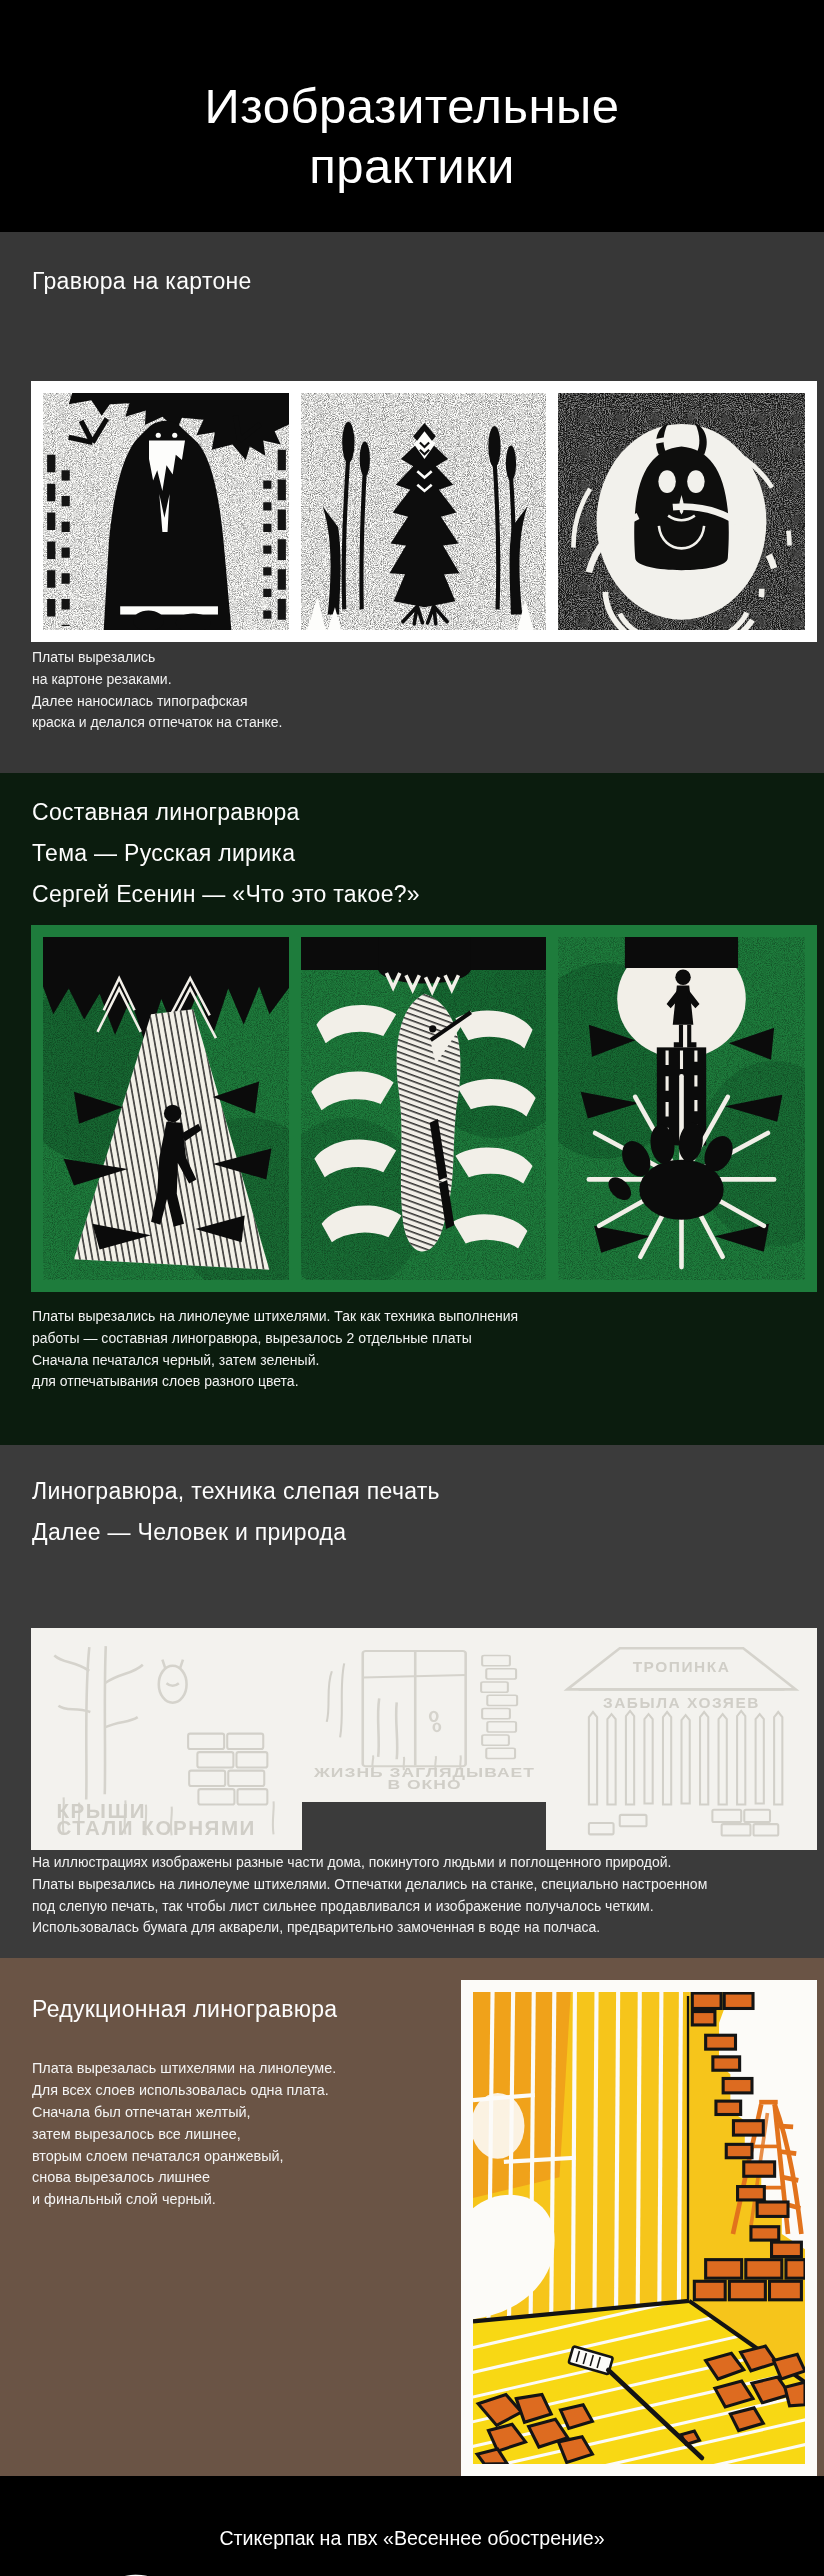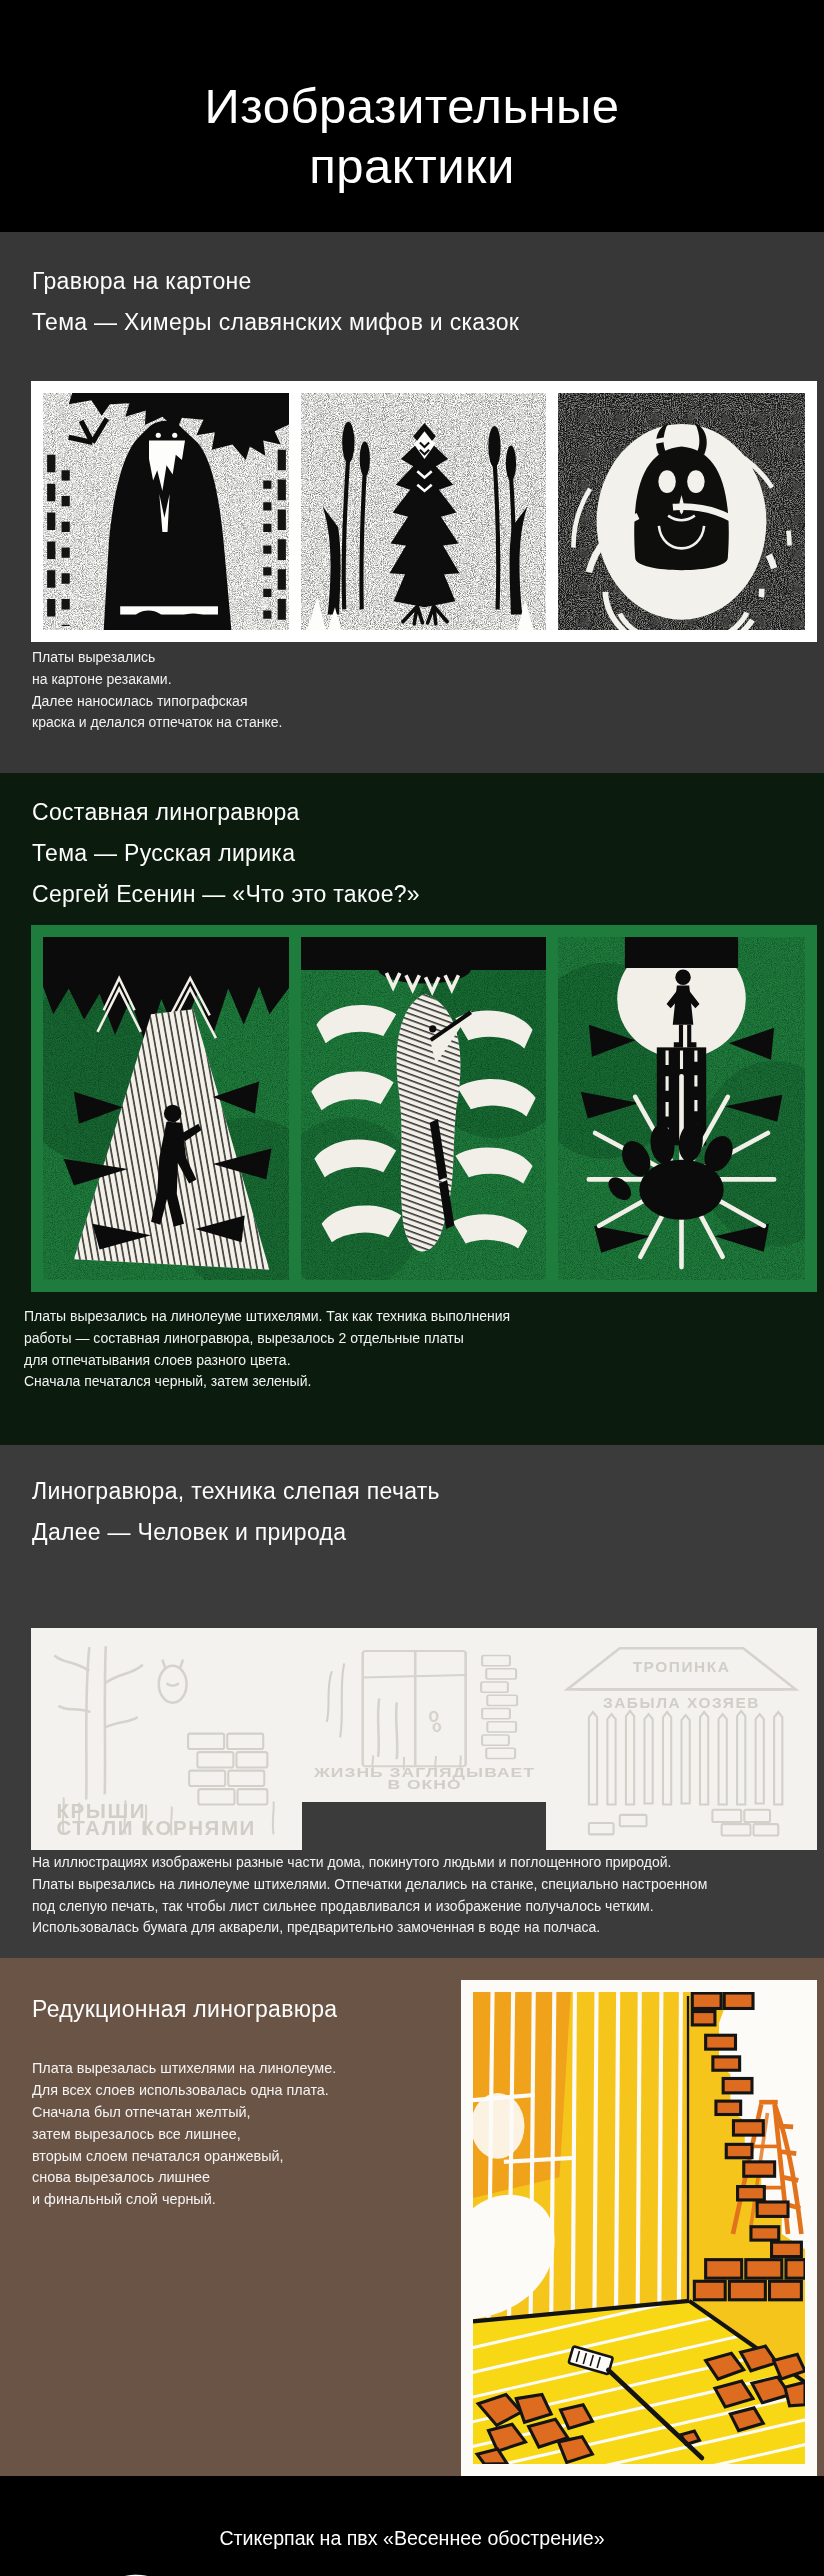--- a/index.html
+++ b/index.html
@@ -53,21 +53,20 @@
 
   <div class="band band-header">
     <div class="abs pagetitle" style="top:77px">
       <div>Изобразительные</div>
       <div>практики</div>
     </div>
   </div>
 
   <div class="band band-s1"></div>
   <div class="abs h1" style="left:32px;top:268px">Гравюра на картоне</div>
-  <div class="abs h1" style="left:32px;top:309px">Тема — Химеры славянских мифов и сказок</div>
 
   <figure class="art" style="left:31px;top:381px;width:247px;height:237px">
     <svg viewBox="0 0 480 460" preserveAspectRatio="none">
       <rect width="480" height="460" fill="#fdfdfb"></rect>
       <rect width="480" height="460" filter="url(#grainB)" opacity="0.45"></rect>
       <path d="M0,0 h480 v60 l-30,14 12,26 -34,-8 4,30 -30,-18 -8,26 -26,-30 -40,10 6,-34 -36,6 14,-30 -42,-4 -10,24 -28,-26 -34,16 2,-28 -40,12 8,-26 -38,2 -16,22 -20,-30 -44,8 10,-32 -31,6 z" fill="#0c0c0c"></path>
       <path d="M96,96 l-22,-42 m22,42 l28,-46 m-28,46 l-46,-10 M382,92 l-8,-48 m8,48 l40,-32" stroke="#0c0c0c" stroke-width="10" fill="none"></path>
       <g stroke="#141414" stroke-width="16">
         <line x1="16" y1="120" x2="16" y2="452" stroke-dasharray="34 22"></line>
         <line x1="44" y1="150" x2="44" y2="452" stroke-dasharray="20 30"></line>
@@ -246,25 +245,25 @@
       </g>
       <ellipse cx="240" cy="490" rx="82" ry="58" fill="#0b0b0b"></ellipse>
       <ellipse cx="152" cy="430" rx="25" ry="36" fill="#0b0b0b" transform="rotate(-26 152 430)"></ellipse>
       <ellipse cx="203" cy="402" rx="23" ry="38" fill="#0b0b0b" transform="rotate(-8 203 402)"></ellipse>
       <ellipse cx="258" cy="398" rx="23" ry="38" fill="#0b0b0b" transform="rotate(8 258 398)"></ellipse>
       <ellipse cx="312" cy="420" rx="25" ry="36" fill="#0b0b0b" transform="rotate(26 312 420)"></ellipse>
       <ellipse cx="120" cy="488" rx="17" ry="26" fill="#0b0b0b" transform="rotate(-45 120 488)"></ellipse>
     </svg>
   </figure>
 
-  <div class="abs cap" style="left:24px;top:1306px">
+  <div class="abs cap" style="left:32px;top:1306px">
     <div>Платы вырезались на линолеуме штихелями. Так как техника выполнения</div>
     <div>работы — составная линогравюра, вырезалось 2 отдельные платы</div>
+    <div>Сначала печатался черный, затем зеленый.</div>
     <div>для отпечатывания слоев разного цвета.</div>
-    <div>Сначала печатался черный, затем зеленый.</div>
   </div>
 
   <div class="band band-s3"></div>
   <div class="abs h1" style="left:32px;top:1478px">Линогравюра, техника слепая печать</div>
   <div class="abs h1" style="left:32px;top:1519px">Далее — Человек и природа</div>
 
   <figure class="art" style="left:31px;top:1628px;width:247px;height:198px;background:#f3f2ee">
     <svg viewBox="0 0 480 385" preserveAspectRatio="none" font-family="Liberation Sans,sans-serif">
       <rect width="480" height="385" fill="#f3f2ee"></rect>
       <g stroke="#d5d3cc" stroke-width="5" fill="none">

